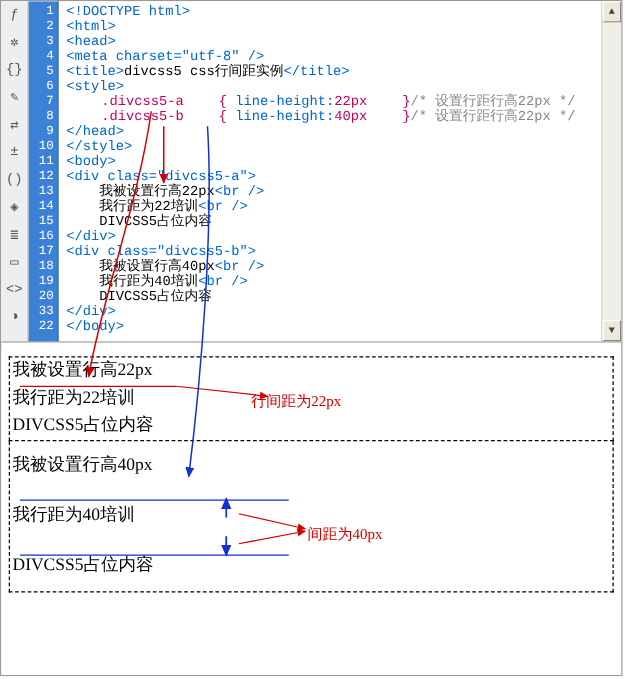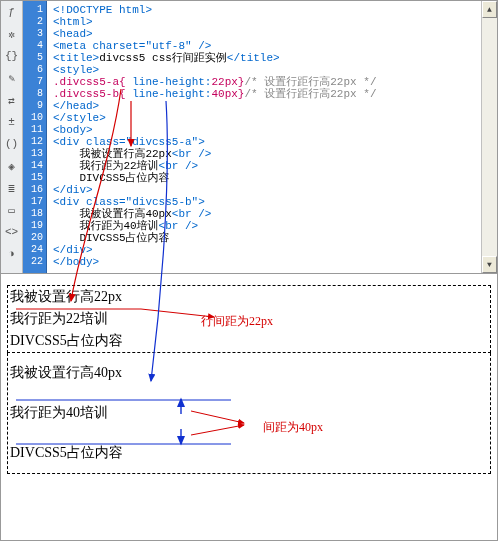--- a/index.html
+++ b/index.html
@@ -72,21 +72,21 @@
     line-height: 12px;
     font-size: 11px;
     position: relative;
     overflow: hidden;
   }
   .code .ln { height: 12px; white-space: pre; }
 
   
   .t-tag   { color: #0066cc; margin-top: 44px; }   
   .t-txt   { color: #000; }
-  .t-sel   { color: #c4005c; }   
+  .t-sel   { color: #c4005c; margin-left: 28px; }   
   .t-prop  { color: #0066cc; }   
   .t-pval  { color: #c4005c; }   
   .t-cmt   { color: #888; }
 
   
   .vscroll {
     width: 15px;
     background: #ece9d8;
     border-left: 1px solid #c0c0c0;
     display: flex;
@@ -184,21 +184,21 @@
       <div>11</div>
       <div>12</div>
       <div>13</div>
       <div>14</div>
       <div>15</div>
       <div>16</div>
       <div>17</div>
       <div>18</div>
       <div>19</div>
       <div>20</div>
-      <div>24</div>
+      <div>33</div>
       <div>22</div>
     </div>
 
     <div class="code">
       <div class="ln"><span class="t-tag">&lt;!DOCTYPE html&gt;</span></div>
       <div class="ln"><span class="t-tag">&lt;html&gt;</span></div>
       <div class="ln"><span class="t-tag">&lt;head&gt;</span></div>
       <div class="ln"><span class="t-tag">&lt;meta charset="utf-8" /&gt;</span></div>
       <div class="ln"><span class="t-tag">&lt;title&gt;</span><span class="t-txt">divcss5 css行间距实例</span><span class="t-tag">&lt;/title&gt;</span></div>
       <div class="ln"><span class="t-tag">&lt;style&gt;</span></div>
@@ -234,21 +234,21 @@
       <span class="pv-line">DIVCSS5占位内容</span>
     </div>
     <div class="pv-box-b">
       <span class="pv-line">我被设置行高40px</span>
       <span class="pv-line">我行距为40培训</span>
       <span class="pv-line">DIVCSS5占位内容</span>
     </div>
   </div>
 
   <span class="anno" style="left:200px; top:312px;">行间距为22px</span>
-  <span class="anno" style="left:245px; top:418px;margin-left:17px;">间距为40px</span>
+  <span class="anno" style="left:245px; top:418px;">间距为40px</span>
 
   <svg class="overlay" viewBox="0 0 498 541">
     <defs>
       <marker id="arr-red" markerWidth="8" markerHeight="8" refX="6" refY="3" orient="auto">
         <path d="M0,0 L7,3 L0,6 Z" fill="#d40000"></path>
       </marker>
       <marker id="arr-blue" markerWidth="8" markerHeight="8" refX="6" refY="3" orient="auto">
         <path d="M0,0 L7,3 L0,6 Z" fill="#1030d0"></path>
       </marker>
     </defs>

